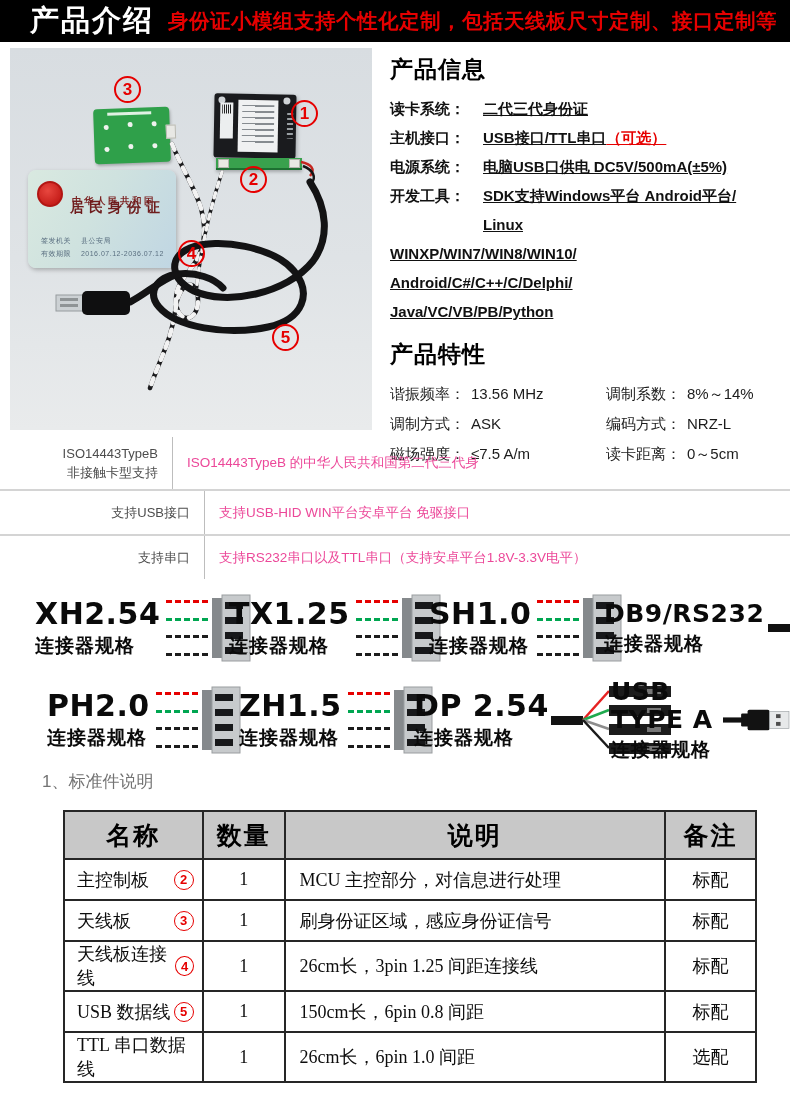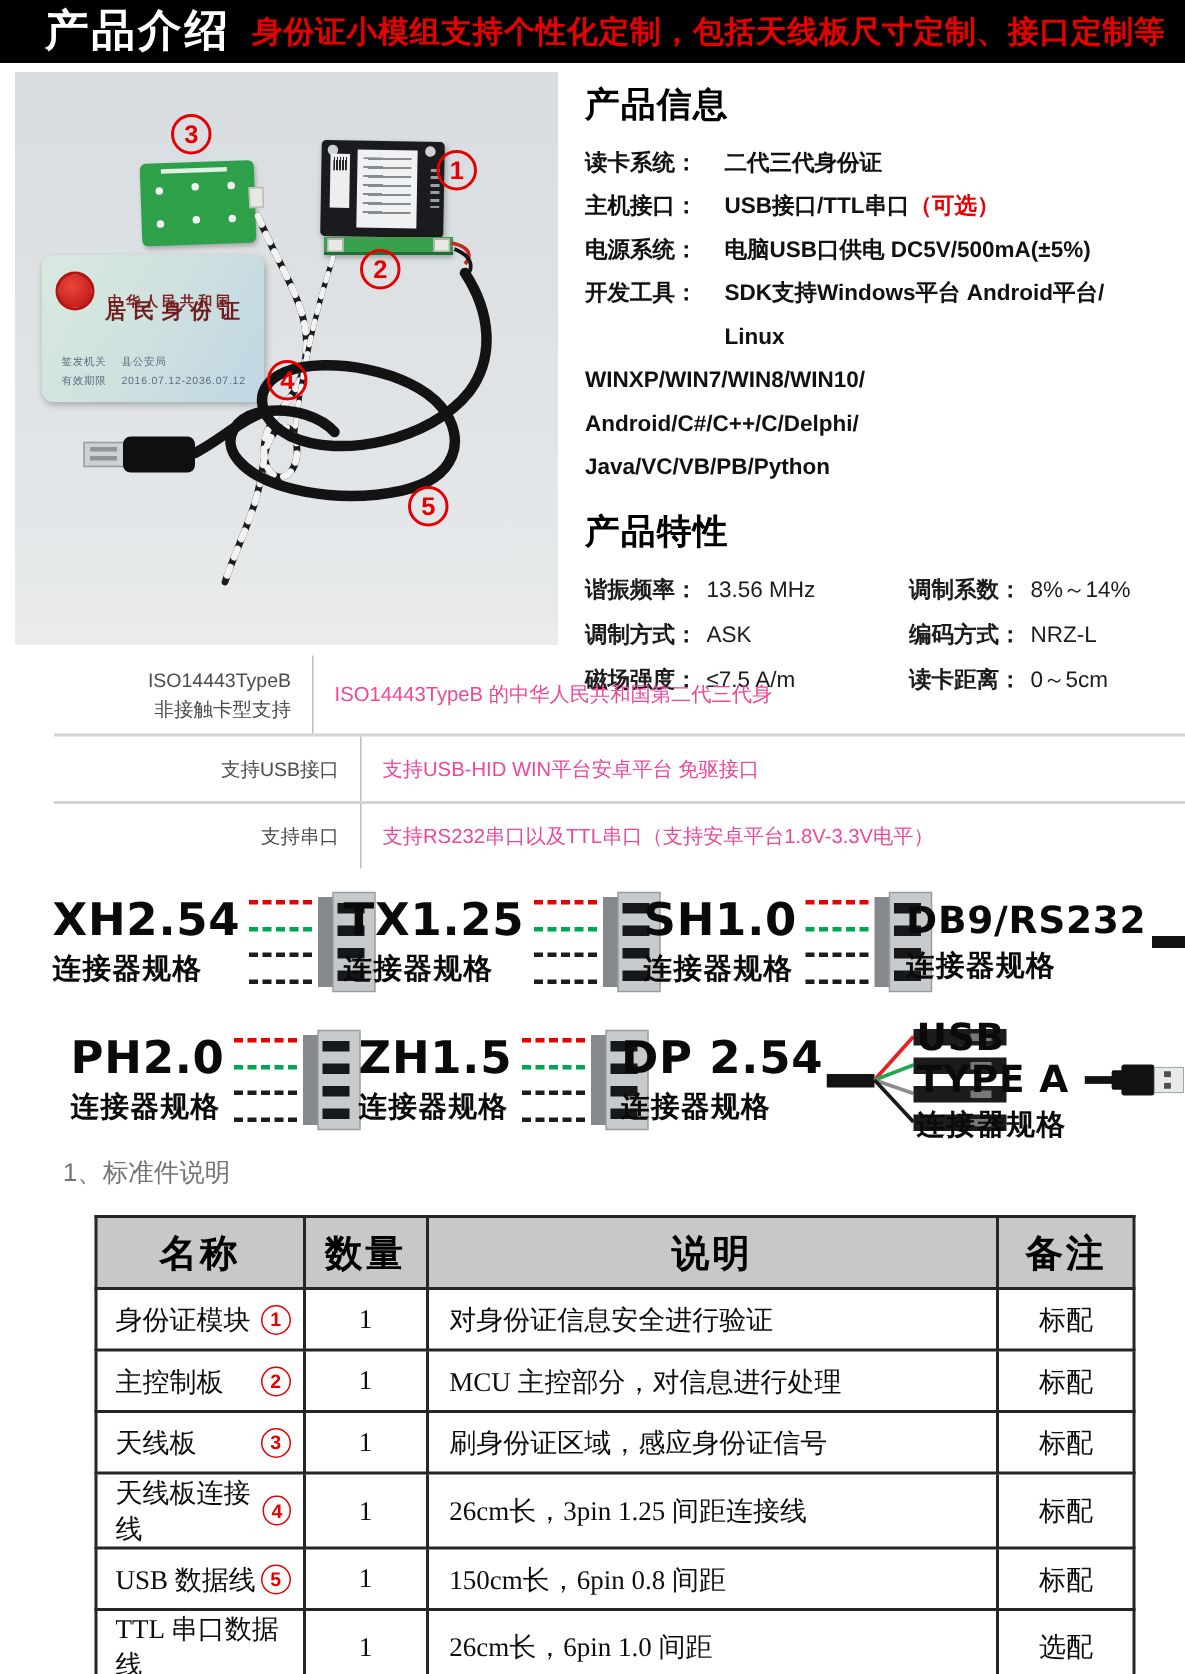--- a/index.html
+++ b/index.html
@@ -48,31 +48,31 @@
   .callout { position:absolute; width:27px; height:27px; border:2.5px solid #e60000; border-radius:50%;
              color:#e60000; font-size:17px; font-weight:700; display:flex; align-items:center;
              justify-content:center; background:transparent; }
   .cables { position:absolute; left:0; top:0; width:362px; height:382px; pointer-events:none; }
 
   
   .right-col { position:absolute; left:390px; top:54px; width:394px; }
   .sec-heading { font-size:23px; font-weight:900; color:#000; letter-spacing:1px; margin-bottom:9px; }
   .info-row { display:flex; font-size:15px; font-weight:700; color:#111; line-height:29px; }
   .info-row .lbl { width:93px; flex-shrink:0; }
-  .info-row .val { white-space:pre-line; }
+  .info-row .val { white-space:pre-line;text-decoration:underline; }
   .red { color:#e60000; }
   .features { margin-top:13px; }
   .feat-row { display:flex; font-size:15px; color:#1c1c1c; line-height:30px; font-weight:400; }
   .feat-pair { display:flex; }
   .feat-pair.p1 { width:216px; }
-  .feat-pair .lbl { margin-right:6px;font-weight:bold; }
+  .feat-pair .lbl { margin-right:6px; }
 
   
   .spec { position:absolute; left:0; top:437px; width:790px; }
-  .spec-row { display:flex; align-items:center;margin-left:36px; }
+  .spec-row { display:flex; align-items:center; }
   .spec-row.r1 { min-height:52px; }
   .spec-row.r2, .spec-row.r3 { min-height:45px; }
   .spec-row + .spec-row { border-top:2px solid #d4d4d4;padding-left:32px; }
   .spec-row .k { width:172px; flex-shrink:0; text-align:right; padding-right:14px; font-size:13px;
                  color:#4d4d4d; white-space:pre-line; line-height:19px; }
   .spec-row .v { flex:1; border-left:1px solid #bdbdbd; padding:10px 10px 10px 14px; font-size:13.5px;
                  color:#ec4899; align-self:stretch; display:flex; align-items:center; }
 
   
   .connectors { position:absolute; left:0; top:584px; width:790px; height:182px; }
@@ -432,31 +432,20 @@
         <th>名称</th>
         <th>数量</th>
         <th>说明</th>
         <th>备注</th>
       </tr>
     </thead>
     <tbody>
       <tr>
         <td class="c-name">
             <span class="nm-wrap">
-              <span>身份证模块</span>
-              <span class="badge">1</span>
-            </span>
-          </td>
-        <td class="c-qty">1</td>
-        <td class="c-desc">对身份证信息安全进行验证</td>
-        <td class="c-note">标配</td>
-      </tr>
-      <tr>
-        <td class="c-name">
-            <span class="nm-wrap">
               <span>主控制板</span>
               <span class="badge">2</span>
             </span>
           </td>
         <td class="c-qty">1</td>
         <td class="c-desc">MCU 主控部分，对信息进行处理</td>
         <td class="c-note">标配</td>
       </tr>
       <tr>
         <td class="c-name">

